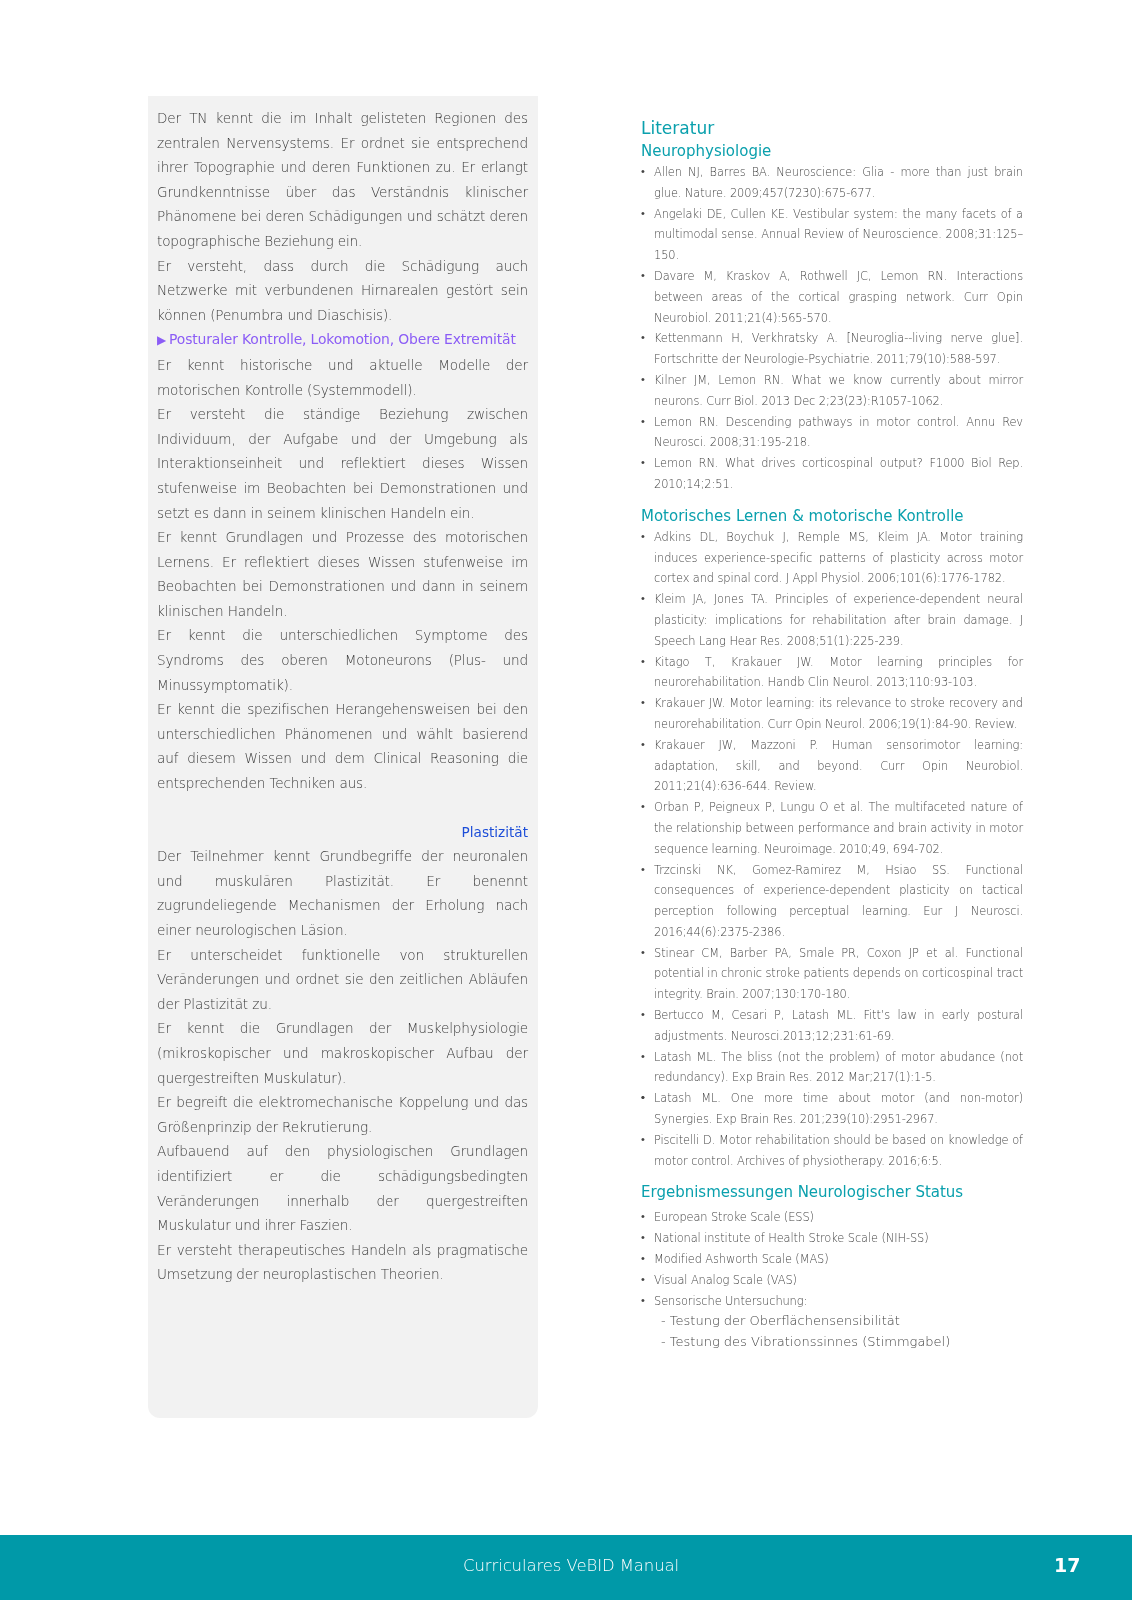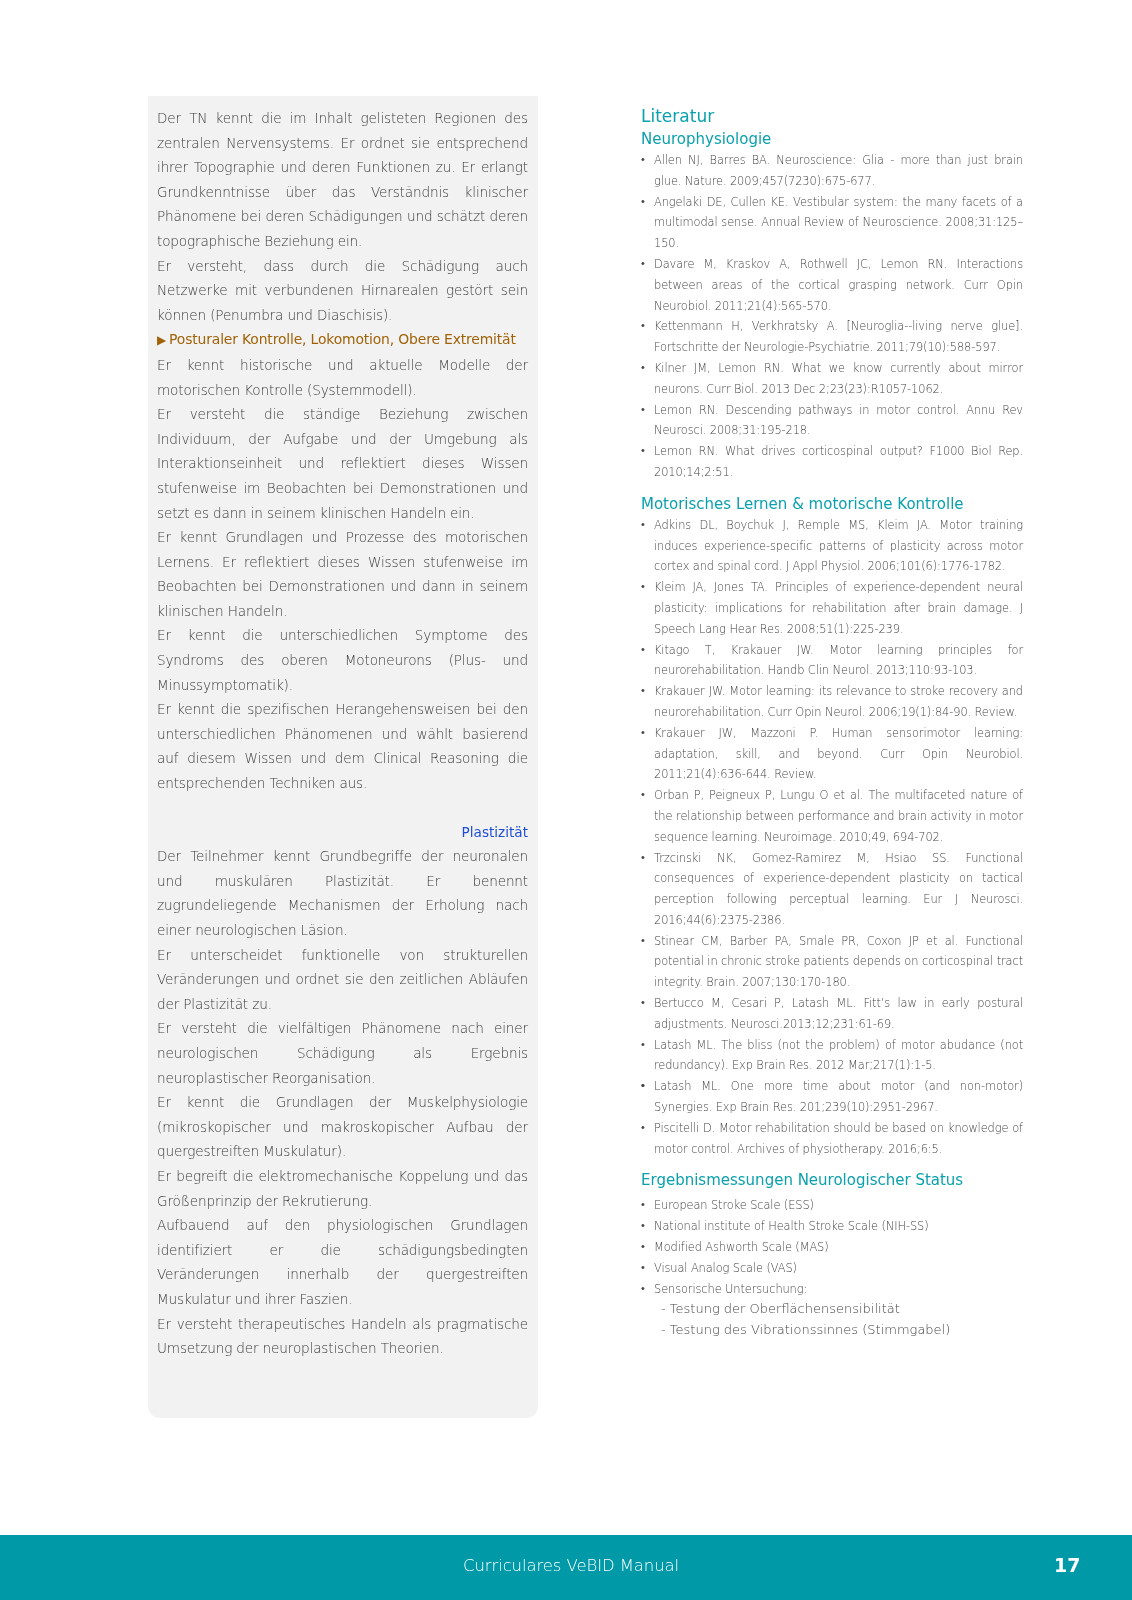--- a/index.html
+++ b/index.html
@@ -11,28 +11,28 @@
   .left-box {
     position: absolute; left: 148px; top: 96px; width: 390px; height: 1322px;
     background: #f2f2f2; border-radius: 0 0 12px 12px; box-sizing: border-box;
     padding: 10px 10px 0 9px;
   }
   .left-box p {
     margin: 0; font-size: 13.6px; line-height: 24.6px; letter-spacing: -0.15px;
     text-align: justify; font-weight: 300; color: #3a3a3a;
   }
   .left-box .orange-head {
-    color: #a16207; font-size: 13.9px; line-height: 24.6px; margin: 0; letter-spacing: -0.15px;
+    color: #8b5cf6; font-size: 13.9px; line-height: 24.6px; margin: 0; letter-spacing: -0.15px;
   }
   .left-box .orange-head .arrow { font-size: 12px; margin-right: 3px; }
   .left-box .teal-head {
     color: #1d4ed8; font-size: 13.6px; line-height: 24.6px; margin: 24px 0 0 0; text-align: right;
   }
   .right-col {
-    position: absolute; left: 641px; top: 104px; width: 382px;
+    position: absolute; left: 641px; top: 116px; width: 382px;
   }
   .right-col h1 {
     margin: 0; color: #0aa0ad; font-size: 17px; font-weight: normal; line-height: 24px;
   }
   .right-col h2 {
     margin: 0; color: #0aa0ad; font-size: 15px; font-weight: normal; line-height: 22px;
   }
   .right-col h2.spaced { margin-top: 10px; }
   .right-col ul { list-style: none; margin: 0; padding: 0; }
   .right-col li.ref {
@@ -68,21 +68,20 @@
     <span class="arrow">▶</span><span>Posturaler Kontrolle, Lokomotion, Obere Extremität</span>
   </div>
   <p>Er kennt historische und aktuelle Modelle der motorischen Kontrolle (Systemmodell).</p>
   <p>Er versteht die ständige Beziehung zwischen Individuum, der Aufgabe und der Umgebung als Interaktionseinheit und reflektiert dieses Wissen stufenweise im Beobachten bei Demonstrationen und setzt es dann in seinem klinischen Handeln ein.</p>
   <p>Er kennt Grundlagen und Prozesse des motorischen Lernens. Er reflektiert dieses Wissen stufenweise im Beobachten bei Demonstrationen und dann in seinem klinischen Handeln.</p>
   <p>Er kennt die unterschiedlichen Symptome des Syndroms des oberen Motoneurons (Plus- und Minussymptomatik).</p>
   <p>Er kennt die spezifischen Herangehensweisen bei den unterschiedlichen Phänomenen und wählt basierend auf diesem Wissen und dem Clinical Reasoning die entsprechenden Techniken aus.</p>
   <div class="teal-head">Plastizität</div>
   <p>Der Teilnehmer kennt Grundbegriffe der neuronalen und muskulären Plastizität. Er benennt zugrundeliegende Mechanismen der Erholung nach einer neurologischen Läsion.</p>
   <p>Er unterscheidet funktionelle von strukturellen Veränderungen und ordnet sie den zeitlichen Abläufen der Plastizität zu.</p>
-  <p>Er versteht die vielfältigen Phänomene nach einer neurologischen Schädigung als Ergebnis neuroplastischer Reorganisation.</p>
   <p>Er kennt die Grundlagen der Muskelphysiologie (mikroskopischer und makroskopischer Aufbau der quergestreiften Muskulatur).</p>
   <p>Er begreift die elektromechanische Koppelung und das Größenprinzip der Rekrutierung.</p>
   <p>Aufbauend auf den physiologischen Grundlagen identifiziert er die schädigungsbedingten Veränderungen innerhalb der quergestreiften Muskulatur und ihrer Faszien.</p>
   <p>Er versteht therapeutisches Handeln als pragmatische Umsetzung der neuroplastischen Theorien.</p>
 </div>
 
 <div class="right-col">
   <h1>Literatur</h1>
 
   <h2>Neurophysiologie</h2>

